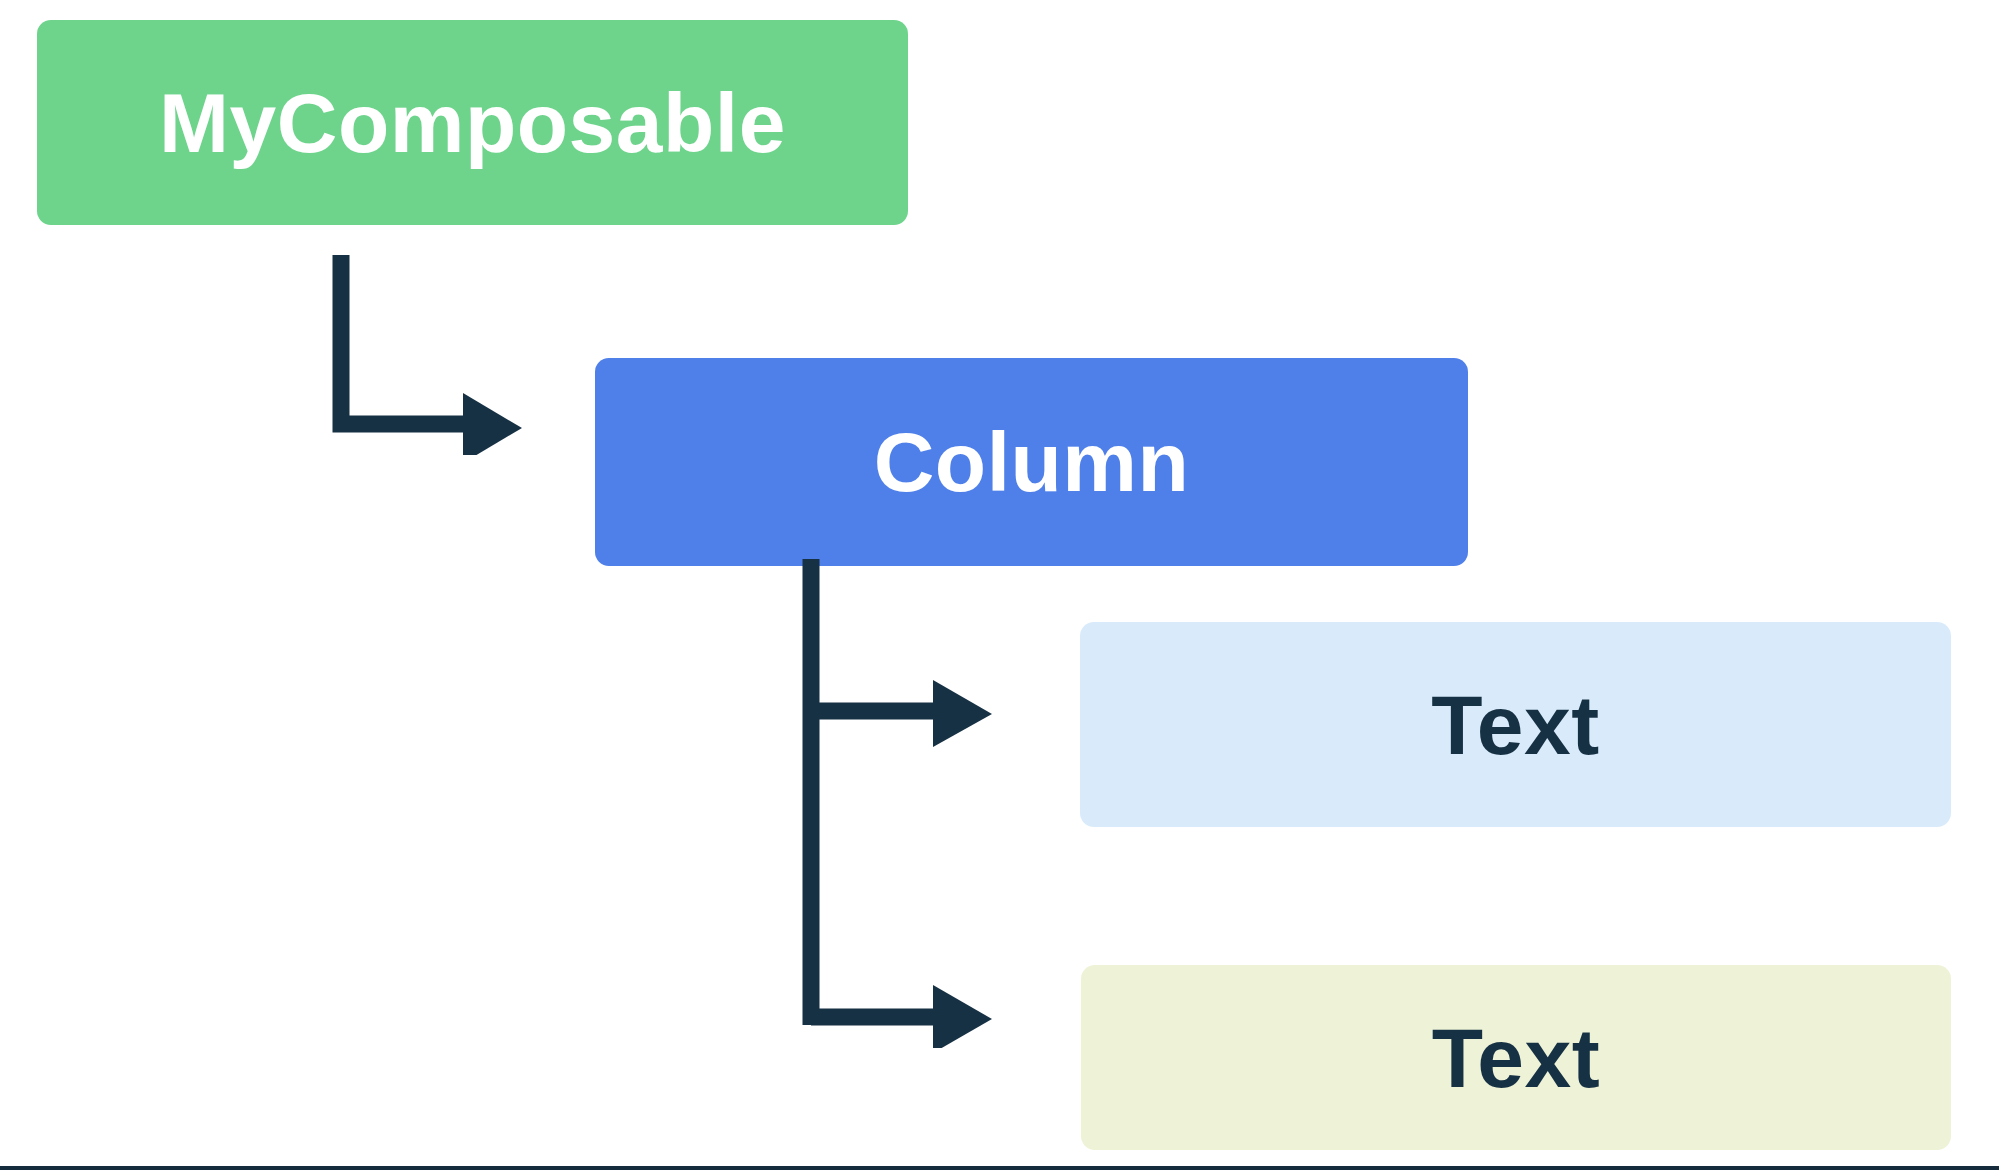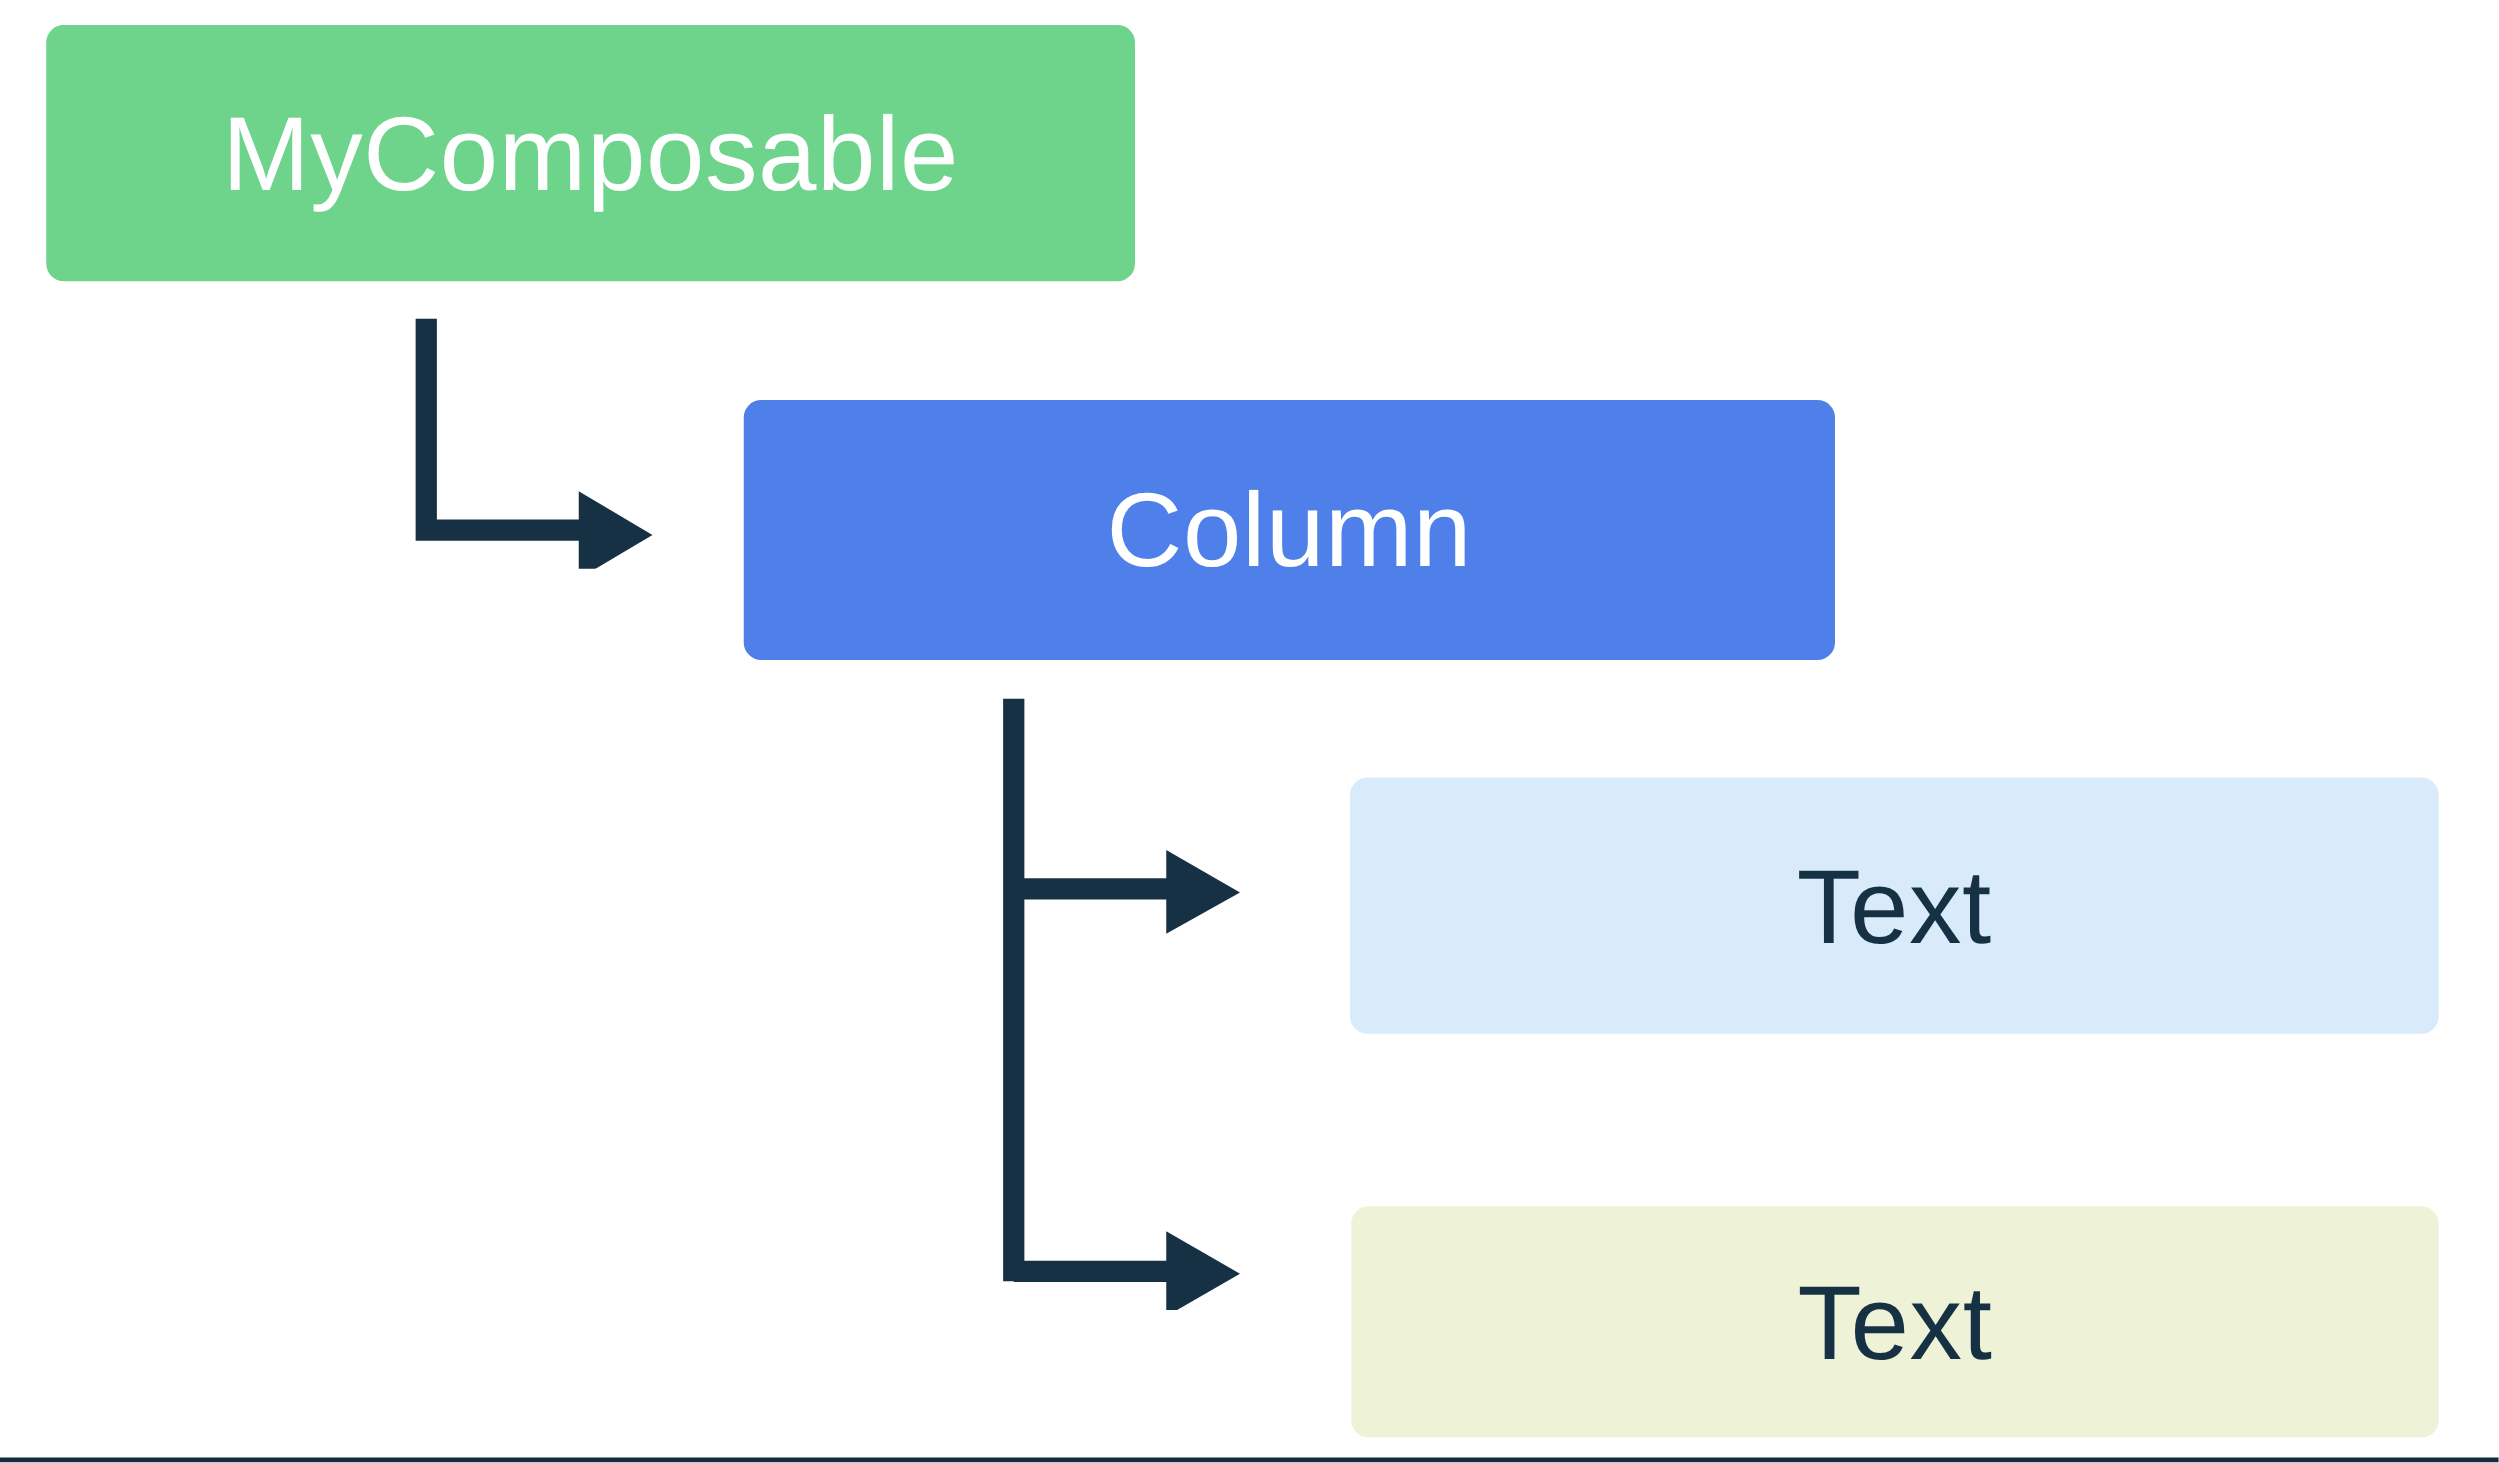--- a/index.html
+++ b/index.html
@@ -24,21 +24,21 @@
     position: absolute;
     display: flex;
     align-items: center;
     justify-content: center;
     border-radius: 14px;
     box-sizing: border-box;
     overflow: hidden;
   }
   .node-label {
     font-family: "Liberation Sans", sans-serif;
-    font-weight: 400;
+    font-weight: 700;
     letter-spacing: 0.5px;
     line-height: 1;
     white-space: nowrap;
   }
   
   #node-mycomposable {
     left: 37px;
     top: 20px;
     width: 871px;
     height: 205px;
@@ -105,21 +105,21 @@
 
   <div class="node" id="node-mycomposable" style="background:#6ED48C;">
     <span class="node-label" style="color:#ffffff;">MyComposable</span>
   </div>
 
   <svg class="connector" id="connector-root" viewBox="0 0 300 210" width="300" height="210">
     <path d="M 11 10 L 11 179 L 150 179 L 150 179" fill="none" stroke="#173144" stroke-width="17" stroke-linecap="butt" stroke-linejoin="miter"></path>
     <polygon points="133,148 133,218 192,183" fill="#173144"></polygon>
   </svg>
 
-  <div class="node" id="node-column" style="background:#4F80EA;">
+  <div class="node" id="node-column" style="background:#4F80EA;margin-top:38px;">
     <span class="node-label" style="color:#ffffff;">Column</span>
   </div>
 
   <svg class="connector" id="connector-branches" viewBox="0 0 300 500" width="300" height="500">
 
     <path d="M 16 11 L 16 477" fill="none" stroke="#173144" stroke-width="17" stroke-linecap="butt"></path>
 
     <path d="M 16 163 L 155 163" fill="none" stroke="#173144" stroke-width="17" stroke-linecap="butt"></path>
     <polygon points="138,132 138,199 197,166" fill="#173144"></polygon>
 

